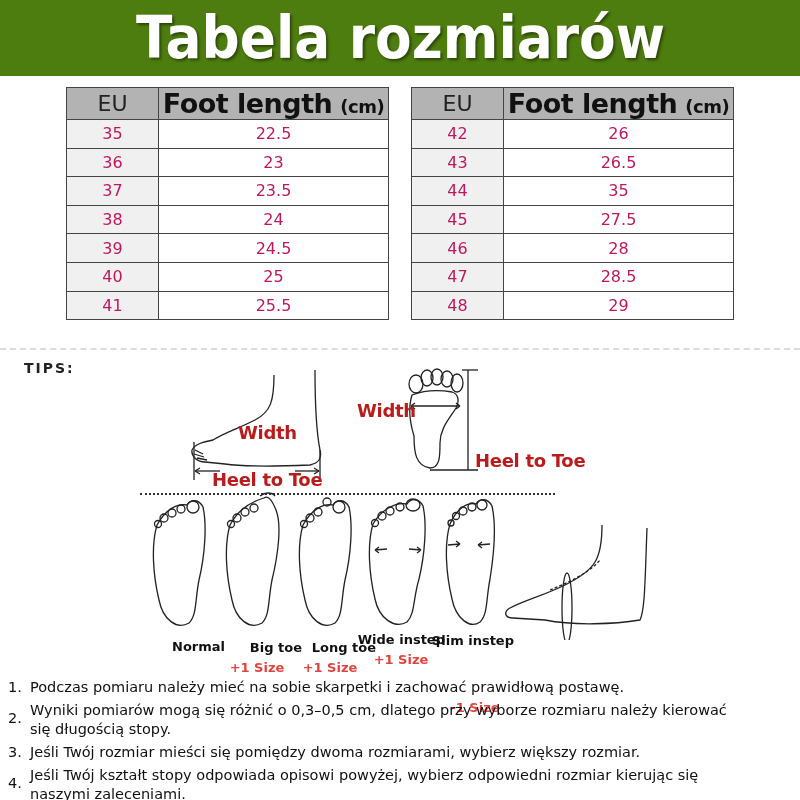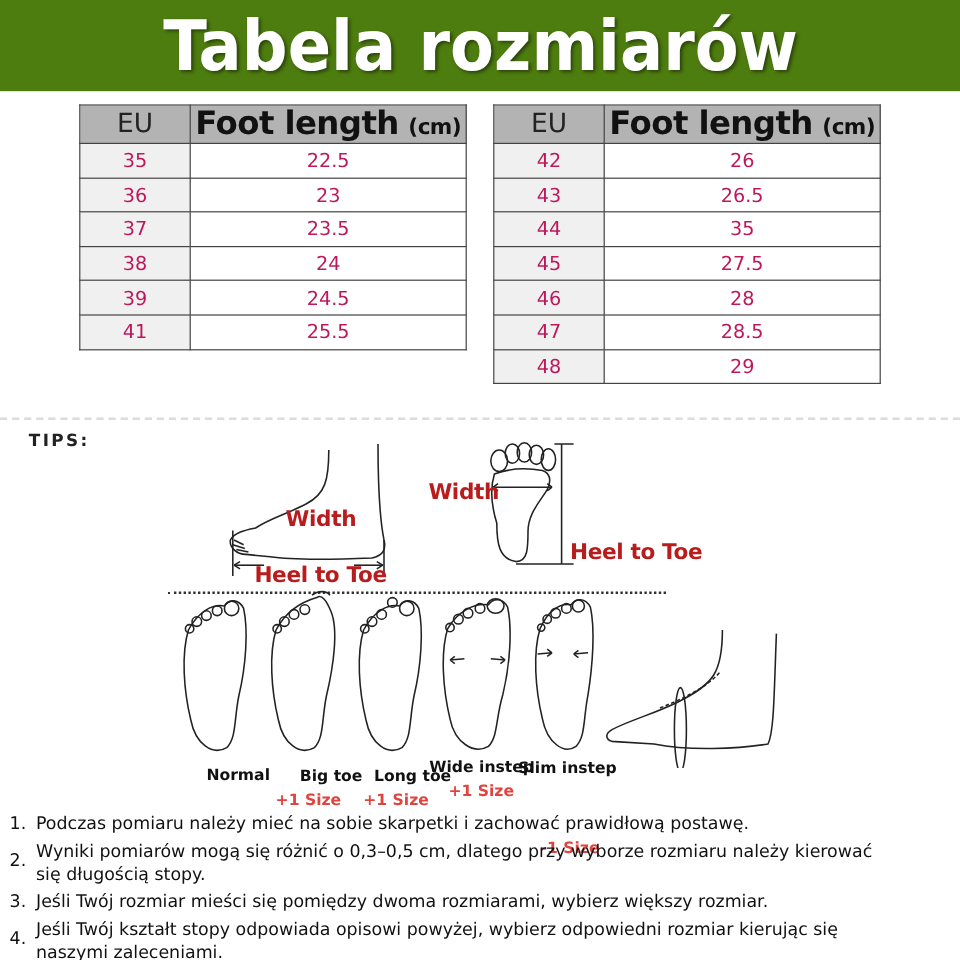--- a/index.html
+++ b/index.html
@@ -82,20 +82,24 @@
         <td class="eu-cell">37</td>
         <td class="len-cell">23.5</td>
       </tr>
     <tr>
         <td class="eu-cell">38</td>
         <td class="len-cell">24</td>
       </tr>
     <tr>
         <td class="eu-cell">39</td>
         <td class="len-cell">24.5</td>
+      </tr>
+    <tr>
+        <td class="eu-cell">40</td>
+        <td class="len-cell">25</td>
       </tr>
     <tr>
         <td class="eu-cell">41</td>
         <td class="len-cell">25.5</td>
       </tr>
   </tbody>
 </table>
 
 <table class="size-table right">
   <thead>

